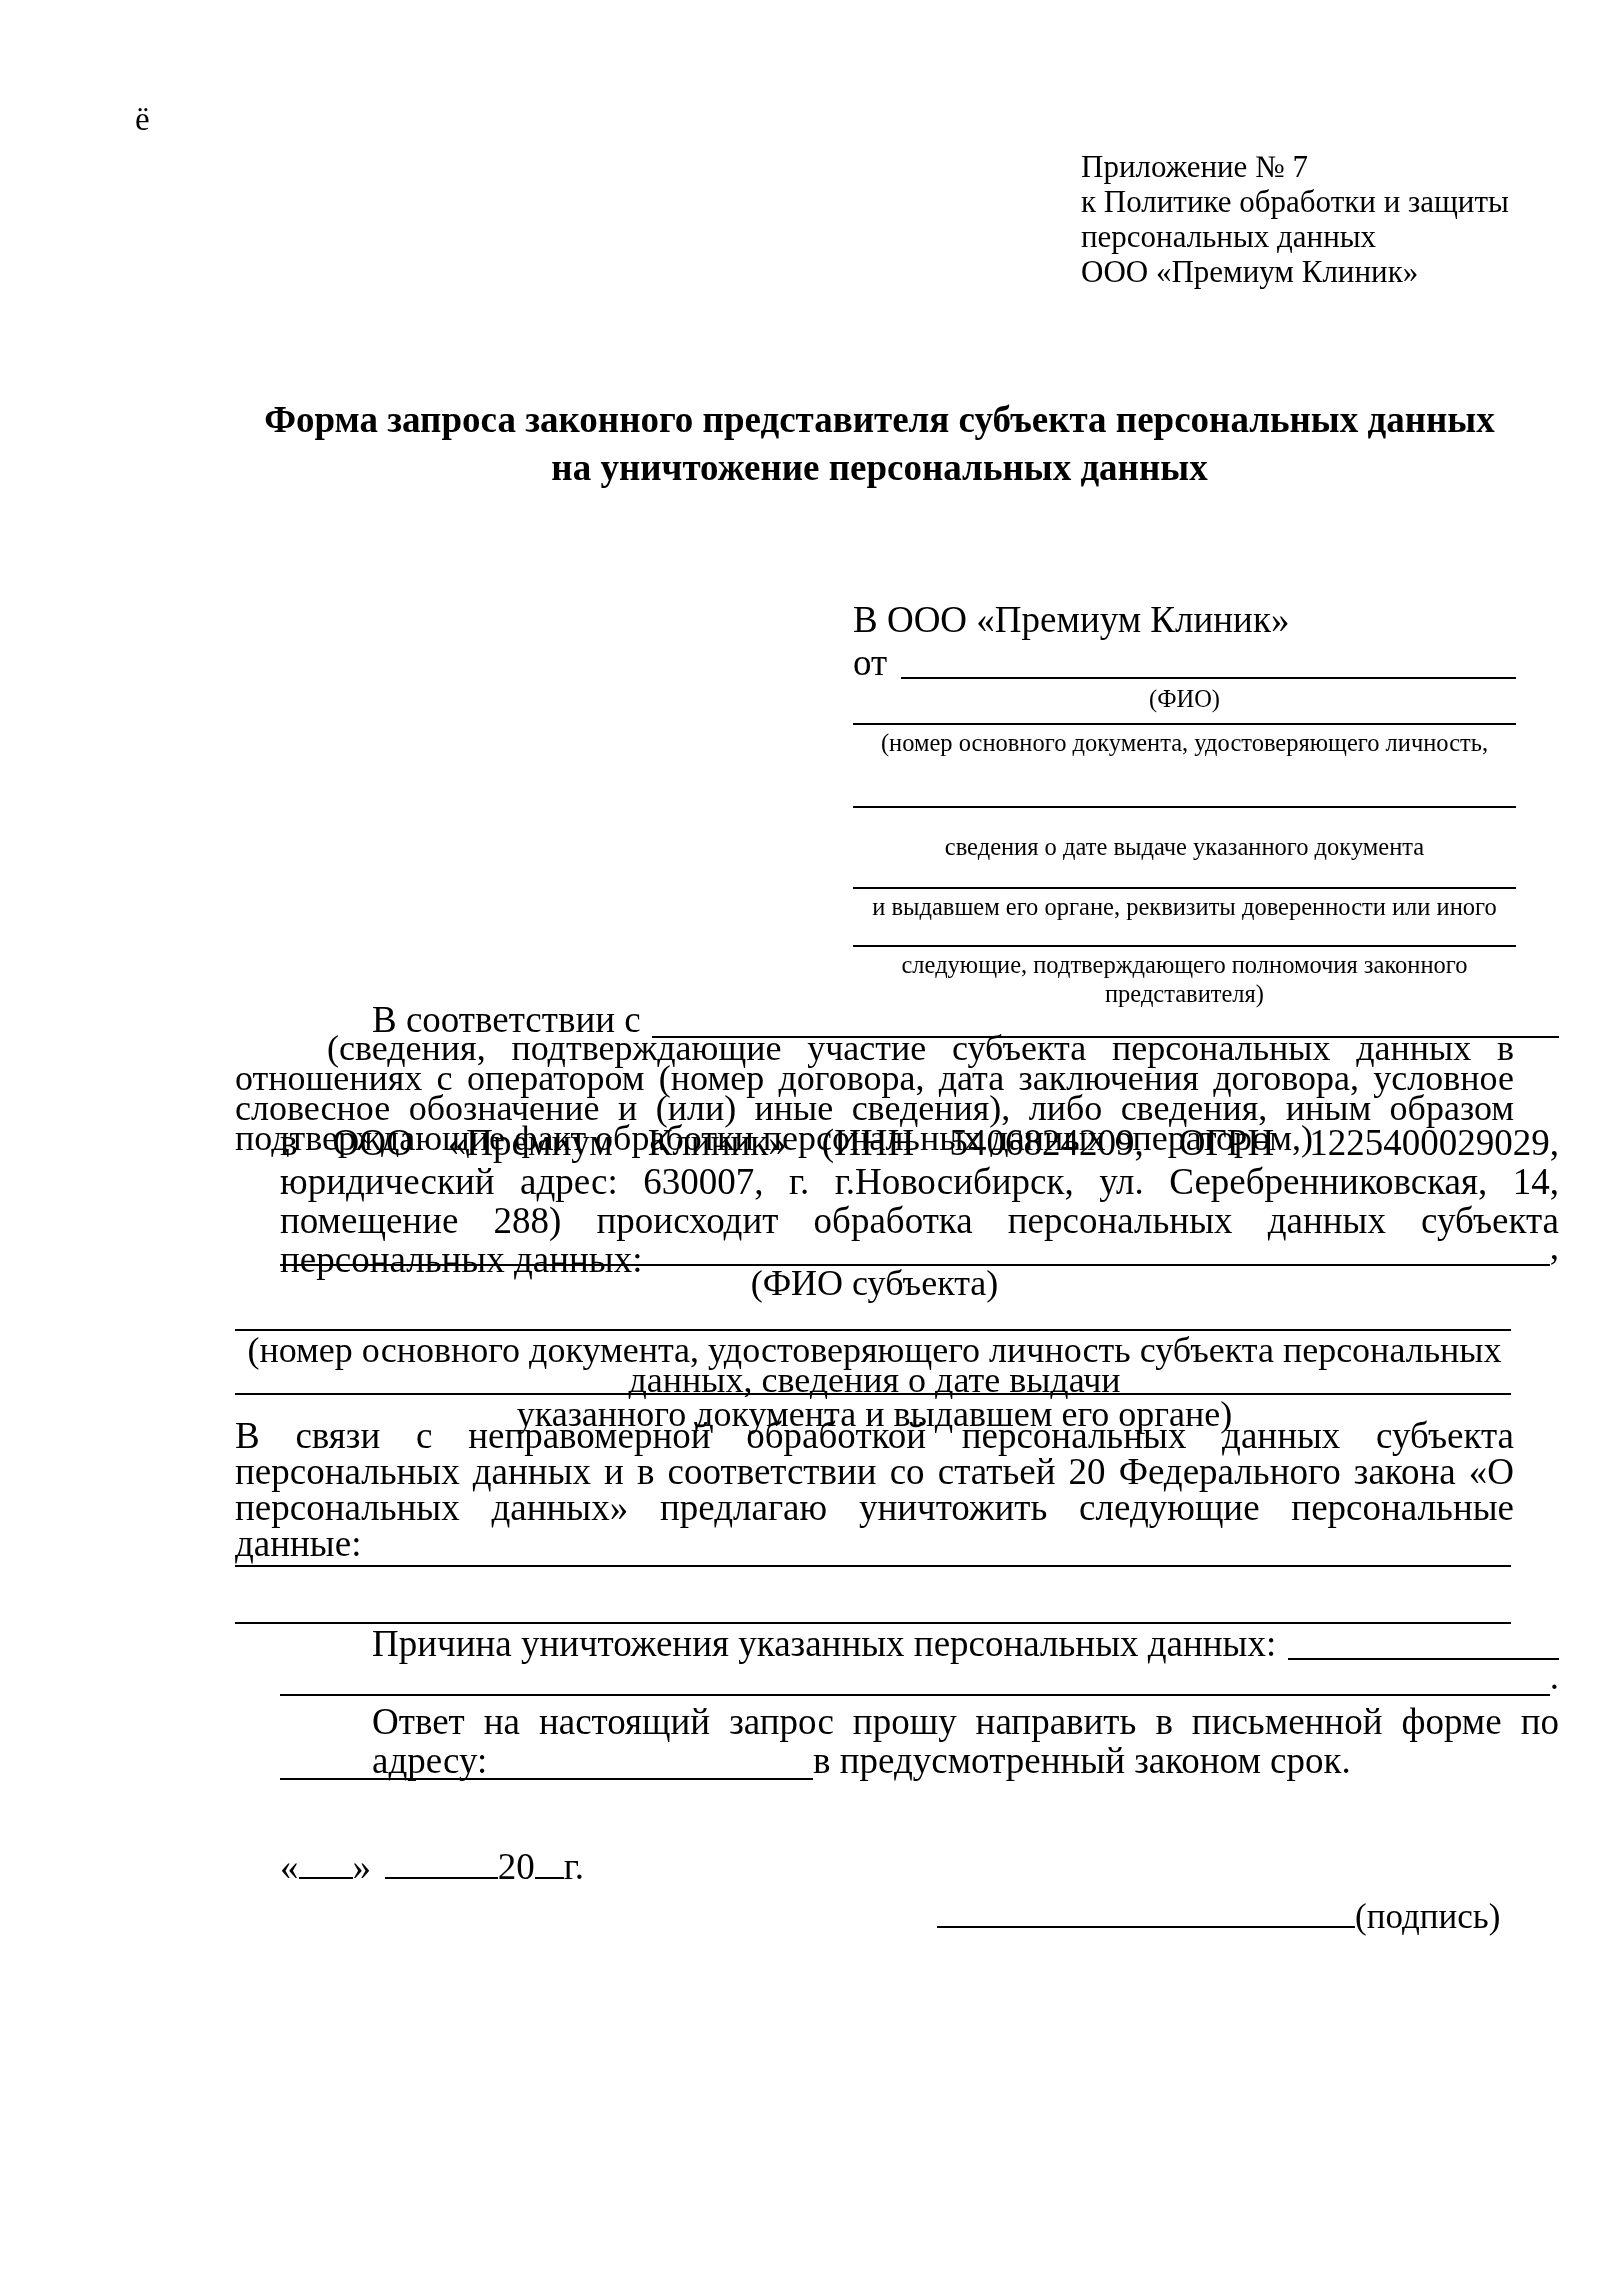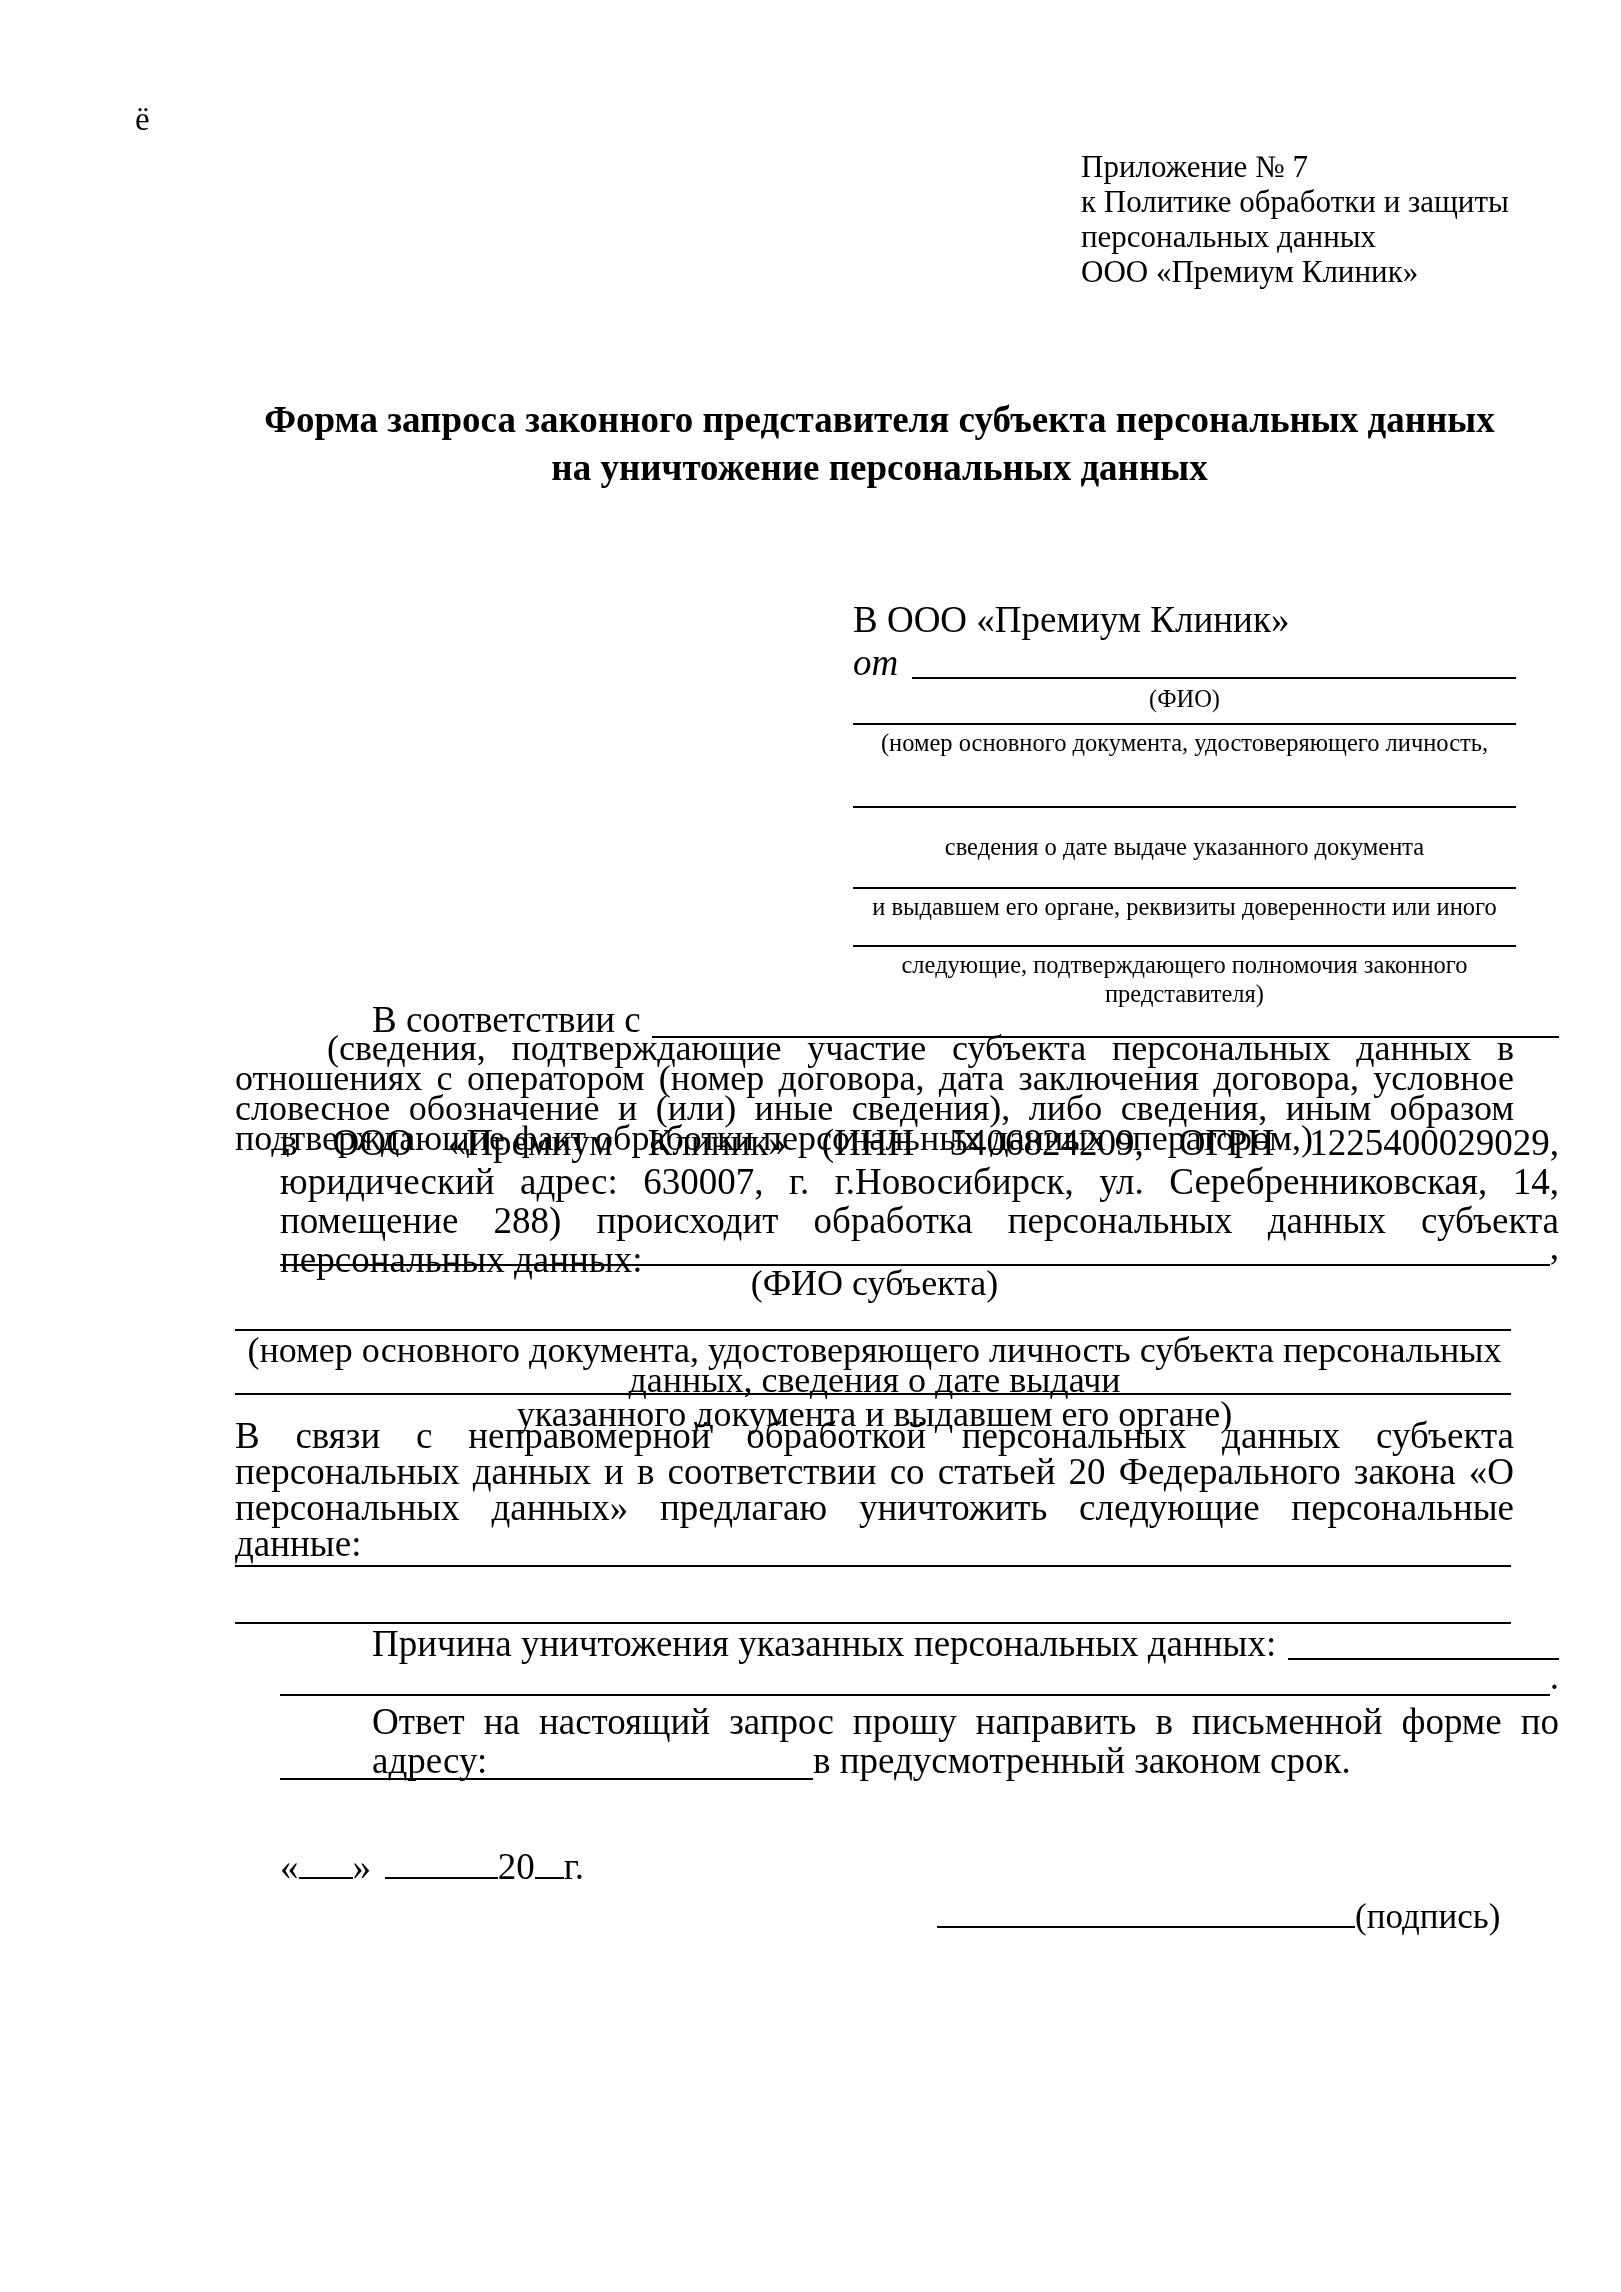--- a/index.html
+++ b/index.html
@@ -45,21 +45,21 @@
     <div class="nowrap">ООО «Премиум Клиник»</div>
   </div>
 
   <div class="abs title" style="left:125px; top:396px; width:1509px;">
     <div class="nowrap">Форма запроса законного представителя субъекта персональных данных</div>
     <div class="nowrap">на уничтожение персональных данных</div>
   </div>
 
   <div class="abs" style="left:853px; top:598px; width:663px;">
     <div class="addr-line">В ООО «Премиум Клиник»</div>
-    <div class="row addr-line" style="height:43px;font-style:italic;">
+    <div class="row addr-line" style="height:43px;">
       <span>от</span>
       <span style="width:13.7px;"></span>
       <span class="fill" style="margin-bottom:4.9px;"></span>
     </div>
     <div class="xsmall center" style="height:29px;">(ФИО)</div>
     <div class="rule" style="height:11.8px;"></div>
     <div class="xsmall center" style="height:29px; padding-top:2.9px;">(номер основного документа, удостоверяющего личность,</div>
     <div class="rule" style="height:54px;"></div>
     <div class="xsmall center" style="height:29px; padding-top:2.9px;margin-top:21px;">сведения о дате выдаче указанного документа</div>
     <div class="rule" style="height:31px;"></div>

